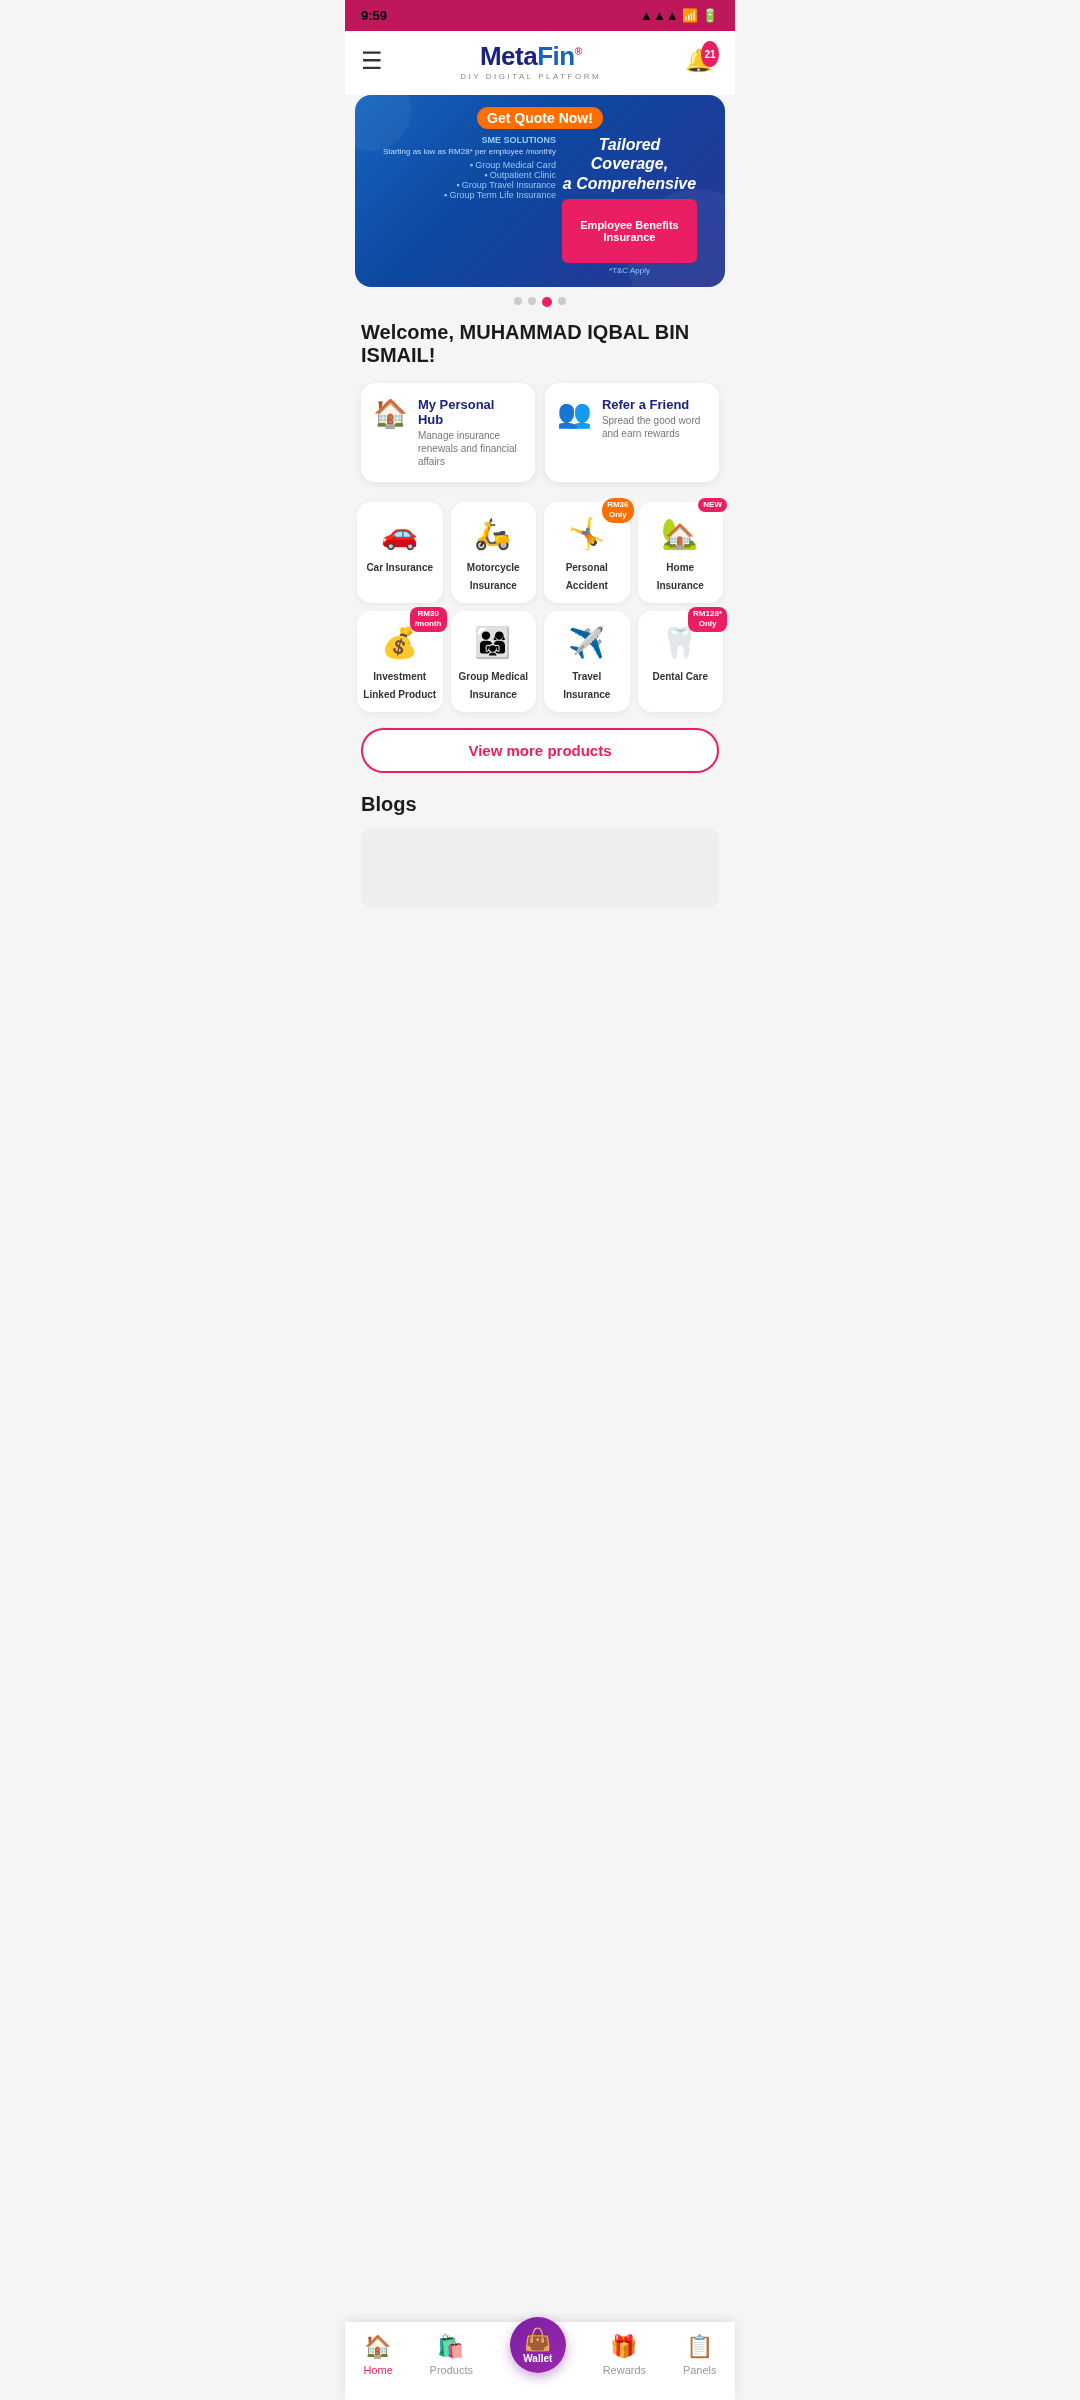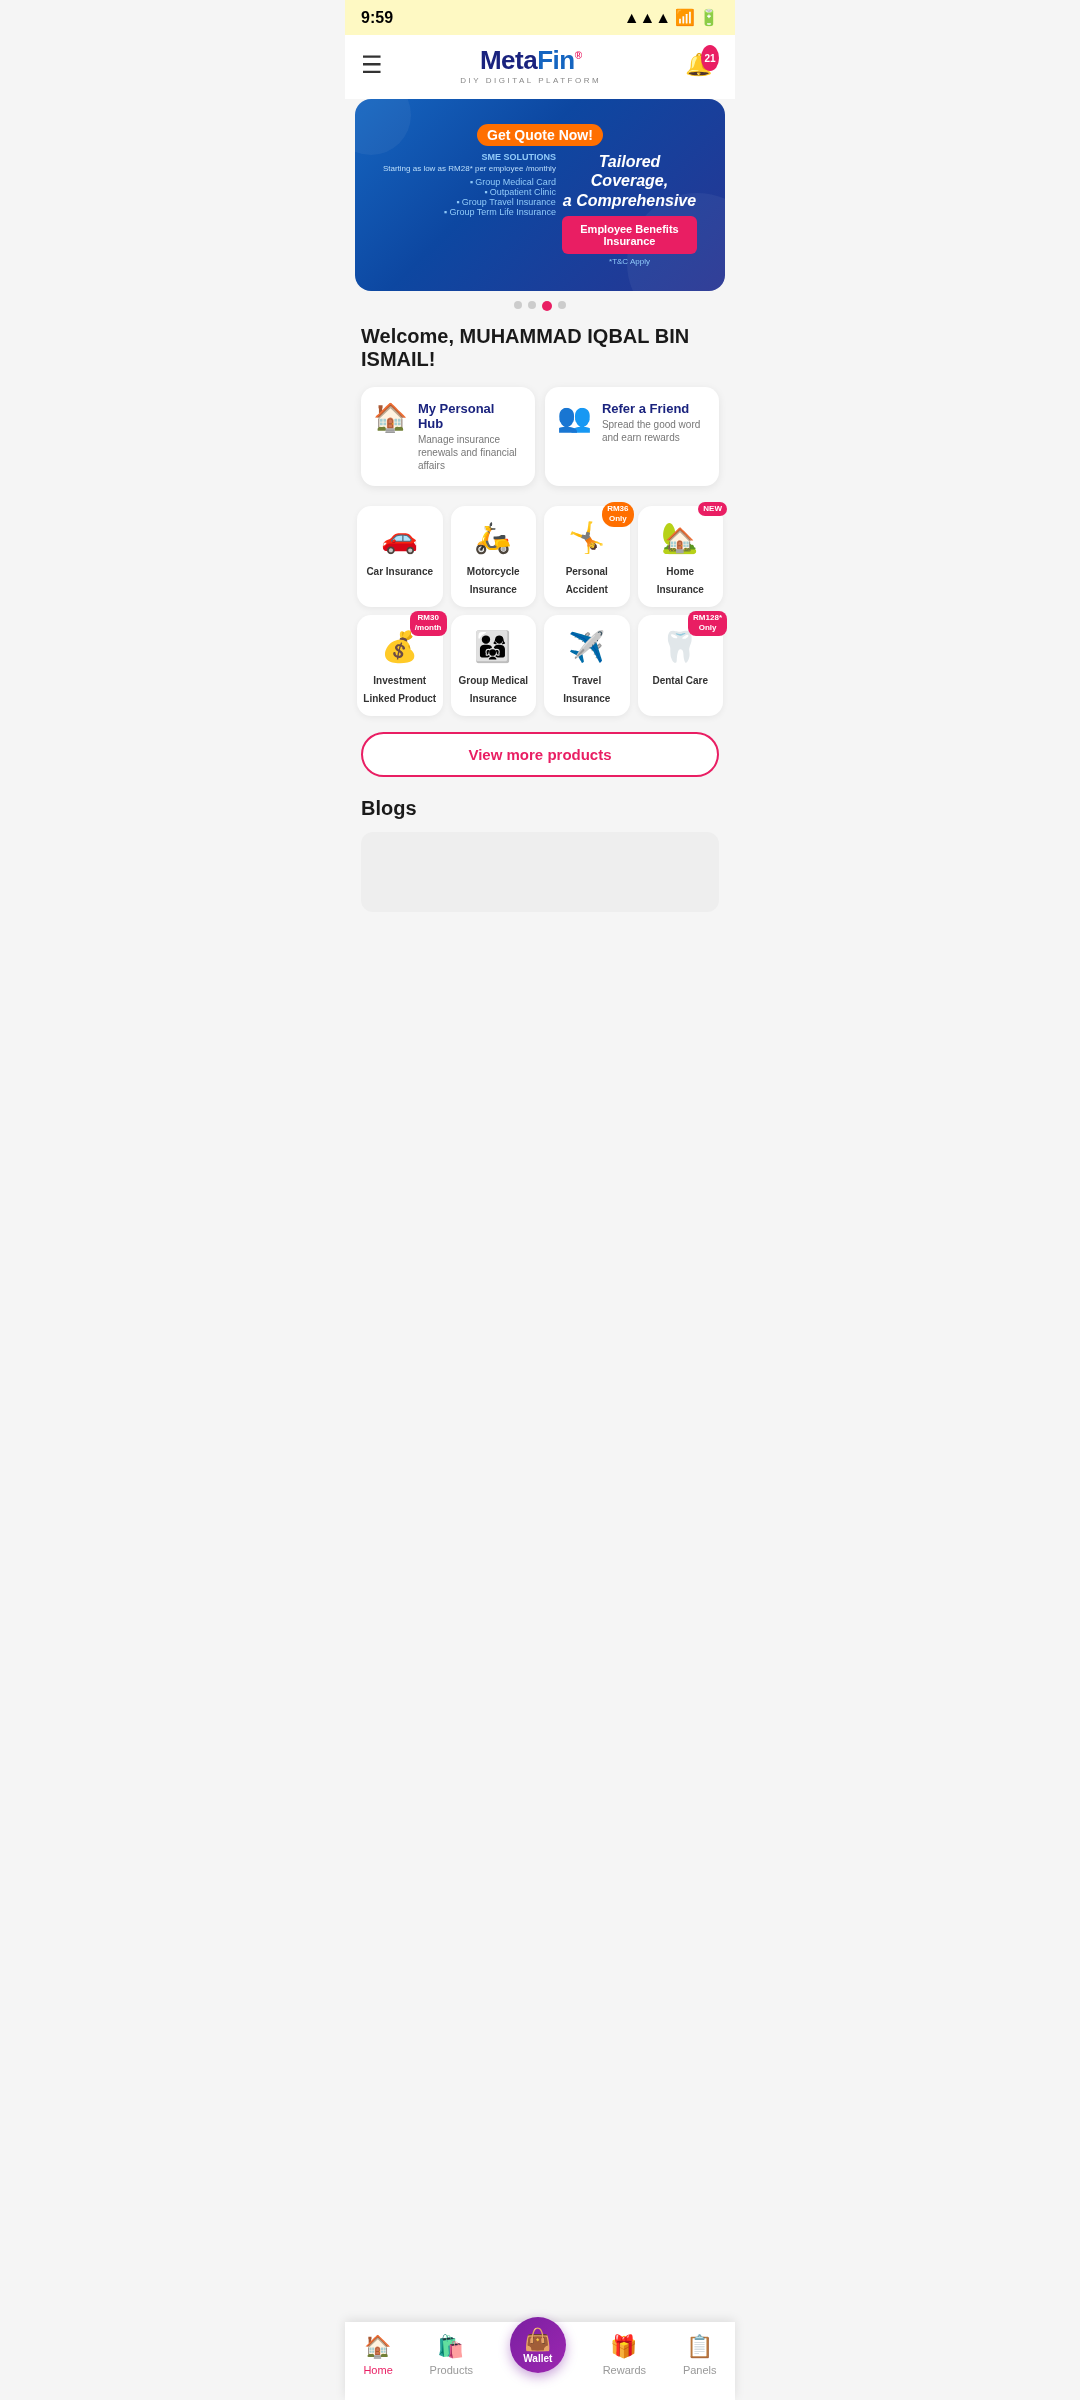--- a/index.html
+++ b/index.html
@@ -8,26 +8,26 @@
       font-family: -apple-system, BlinkMacSystemFont, 'Segoe UI', sans-serif;
       background: #f5f5f5;
       width: 390px;
       margin: 0 auto;
       position: relative;
       overflow-x: hidden;
     }
 
     
     .status-bar {
-      background: #fef9c3;
+      background: #be185d;
       display: flex;
       justify-content: space-between;
       align-items: center;
       padding: 8px 16px;
-      font-size: 16px;
+      font-size: 13px;
       font-weight: 600;
     }
     .status-bar-time { font-weight: 700; }
     .status-icons { display: flex; align-items: center; gap: 4px; }
 
     
     .header {
       background: #fff;
       display: flex;
       justify-content: space-between;
@@ -345,21 +345,21 @@
         <div style="font-size:8px;color:#bbdefb;margin-bottom:4px;">Starting as low as RM28* per employee /monthly</div>
         <div style="font-size:9px;color:#90caf9;">
           ▪ Group Medical Card<br>
           ▪ Outpatient Clinic<br>
           ▪ Group Travel Insurance<br>
           ▪ Group Term Life Insurance
         </div>
       </div>
       <div style="text-align:center;max-width:40%;">
         <div style="font-size:16px;font-weight:900;color:#fff;font-style:italic;line-height:1.2;">Tailored Coverage,<br>a Comprehensive</div>
-        <div style="font-size:11px;font-weight:800;color:#fff;background:#e91e63;padding:7px 8px;border-radius:6px;margin-top:6px;display:inline-block;">Employee Benefits Insurance</div>
+        <div style="font-size:11px;font-weight:800;color:#fff;background:#e91e63;padding:20px 8px;border-radius:6px;margin-top:6px;display:inline-block;">Employee Benefits Insurance</div>
         <div style="font-size:8px;color:#90caf9;margin-top:3px;">*T&amp;C Apply</div>
       </div>
     </div>
   </div>
 </div>
 
 <div class="dots-container">
   <div class="dot"></div>
   <div class="dot"></div>
   <div class="dot active"></div>

